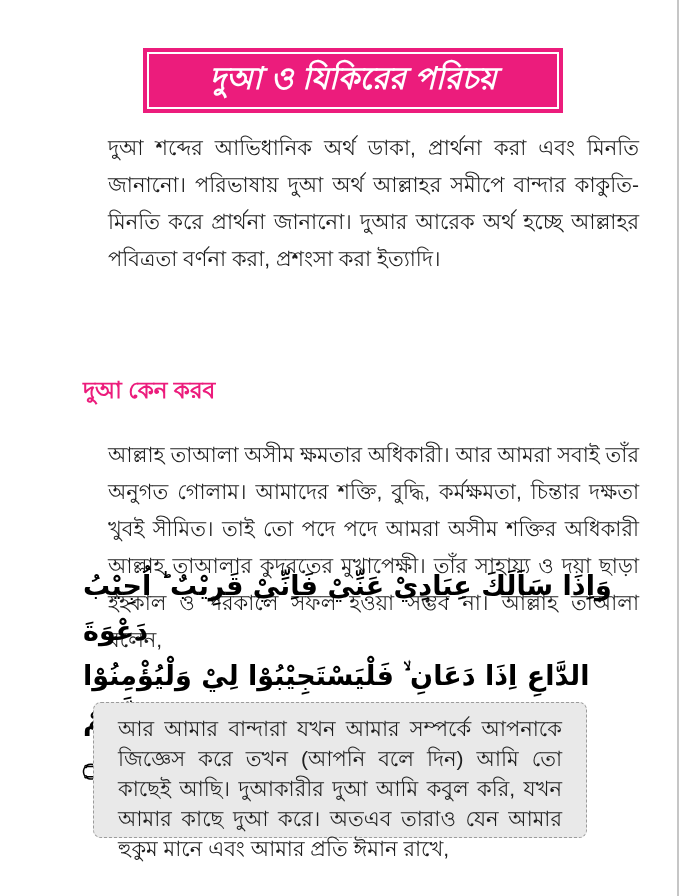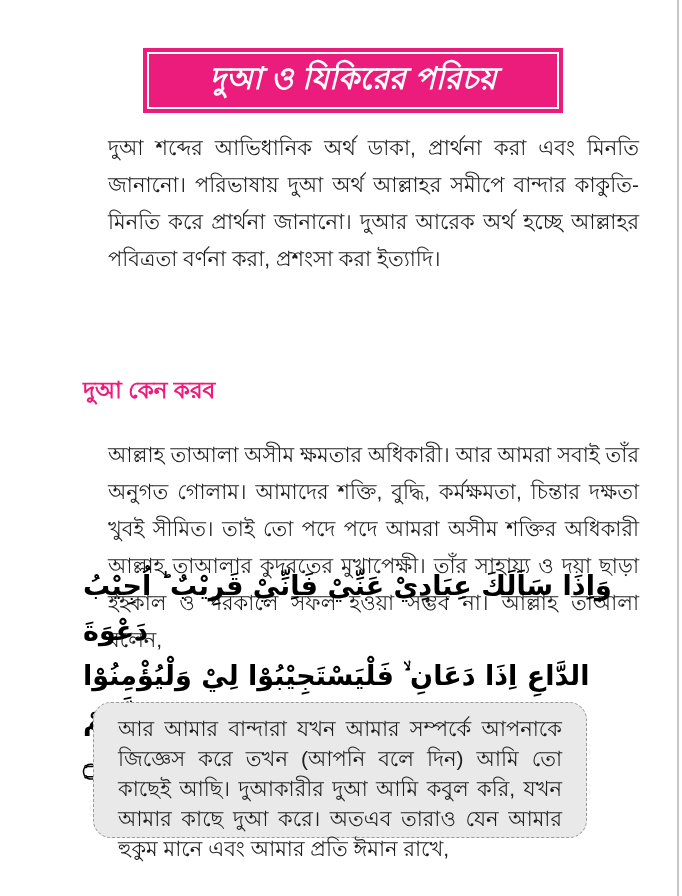--- a/index.html
+++ b/index.html
@@ -82,21 +82,21 @@
     font-weight:bold;
     line-height:45px;
     color:#000;
   }
   .translation-box{
     position:absolute;
     left:93px;top:702px;
     width:494px;height:136px;
     background:var(--box-bg);
     border:1px dashed var(--box-border);
-    border-radius:18px;
+    border-radius:8px;
   }
   .translation-box .box-text{
     padding:11px 24px 0 24px;
     font-size:21px;
     line-height:30px;
     text-align:justify;
     color:var(--body-text);
   }
 </style>
 </head>

